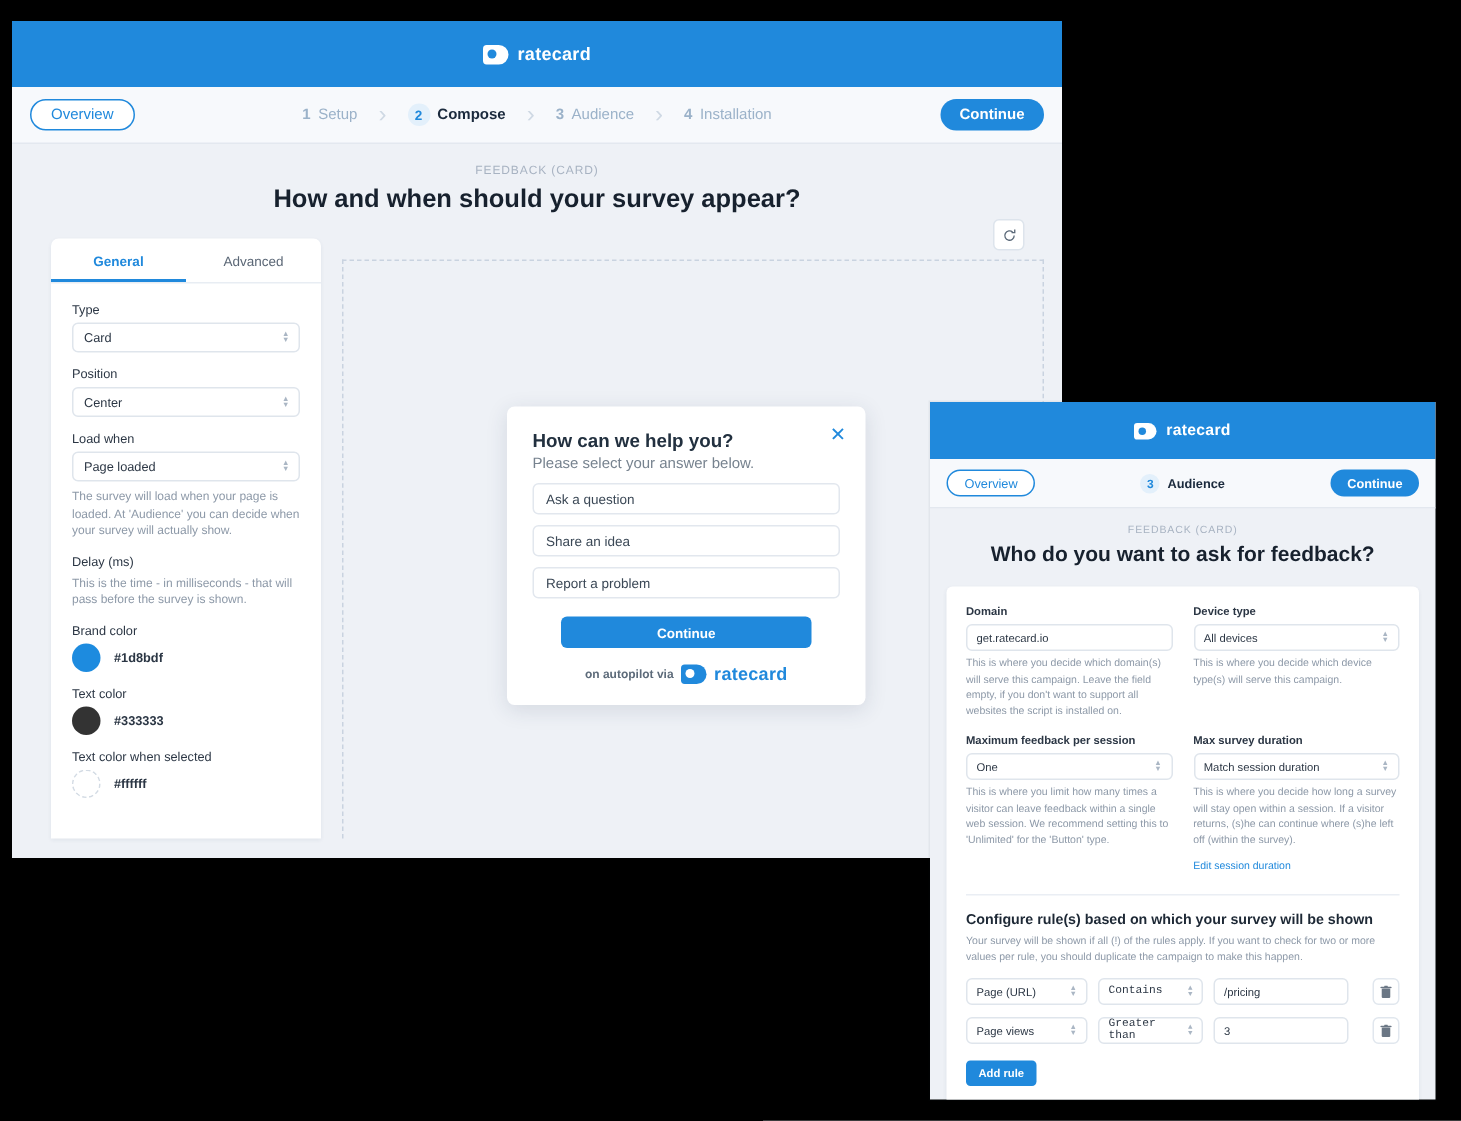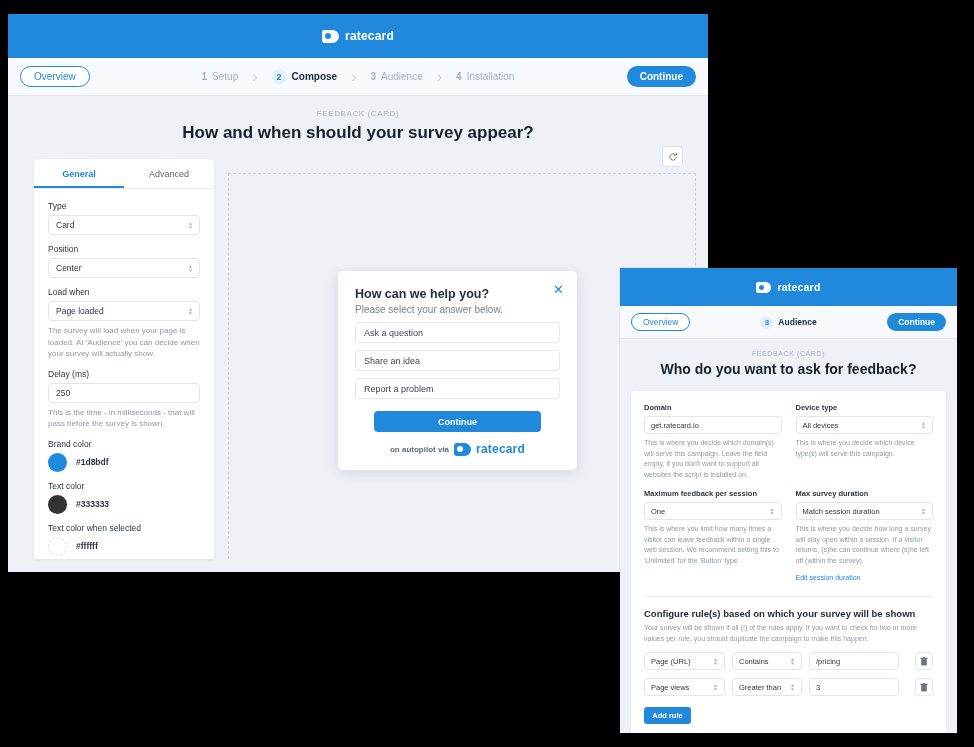--- a/index.html
+++ b/index.html
@@ -217,21 +217,21 @@
     display: flex; align-items: center; padding: 0 9px 0 6px;
     font-size: 7.5px; color: #2b3644;
   }
   .w2-help { font-size: 7px; color: #8d99a8; line-height: 1.5; margin-top: 4px; }
   .w2-link { font-size: 7px; color: #2089dc; margin-top: 5px; display: inline-block; }
   .w2-divider { height: 1px; background: #eaeef4; margin: 12px 0 11px; }
   .w2-h2 { font-size: 9.5px; font-weight: 700; color: #1d2835; }
   .w2-h2sub { font-size: 7px; color: #8d99a8; line-height: 1.5; margin-top: 4px; }
   .rule-row { display: flex; align-items: center; gap: 7px; margin-top: 8px; }
   .rule-f1 { width: 81px; }
-  .rule-f2 { width: 70px; }
+  .rule-f2 { width: 70px; font-family: Liberation Mono, monospace; }
   .rule-f3 { flex: 1; }
   .trash-btn {
     width: 18px; height: 18px; margin-left: 9px;
     border: 1px solid #e1e7ee; border-radius: 4px; background: #fff;
     display: flex; align-items: center; justify-content: center;
   }
   .addrule {
     margin-top: 11px; width: 47px; height: 17px;
     background: #2089dc; color: #fff; border-radius: 3px;
     display: flex; align-items: center; justify-content: center;
@@ -310,23 +310,20 @@
           <div class="spacer-10"></div>
           <div class="fld-label">Load when</div>
           <div class="fld">
             <span>Page loaded</span>
             <span class="stepper">▲<br>▼</span>
           </div>
           <div class="helptext">The survey will load when your page is loaded. At 'Audience' you can decide when your survey will actually show.</div>
 
           <div class="spacer-10"></div>
           <div class="fld-label">Delay (ms)</div>
-          <div class="fld">
-            <span>250</span>
-          </div>
           <div class="helptext">This is the time - in milliseconds - that will pass before the survey is shown.</div>
 
           <div class="spacer-10"></div>
           <div class="fld-label">Brand color</div>
           <div class="color-row">
             <span class="swatch" style="background:#1d8bdf"></span>
             <span class="hexval">#1d8bdf</span>
           </div>
 
           <div class="spacer-10"></div>

